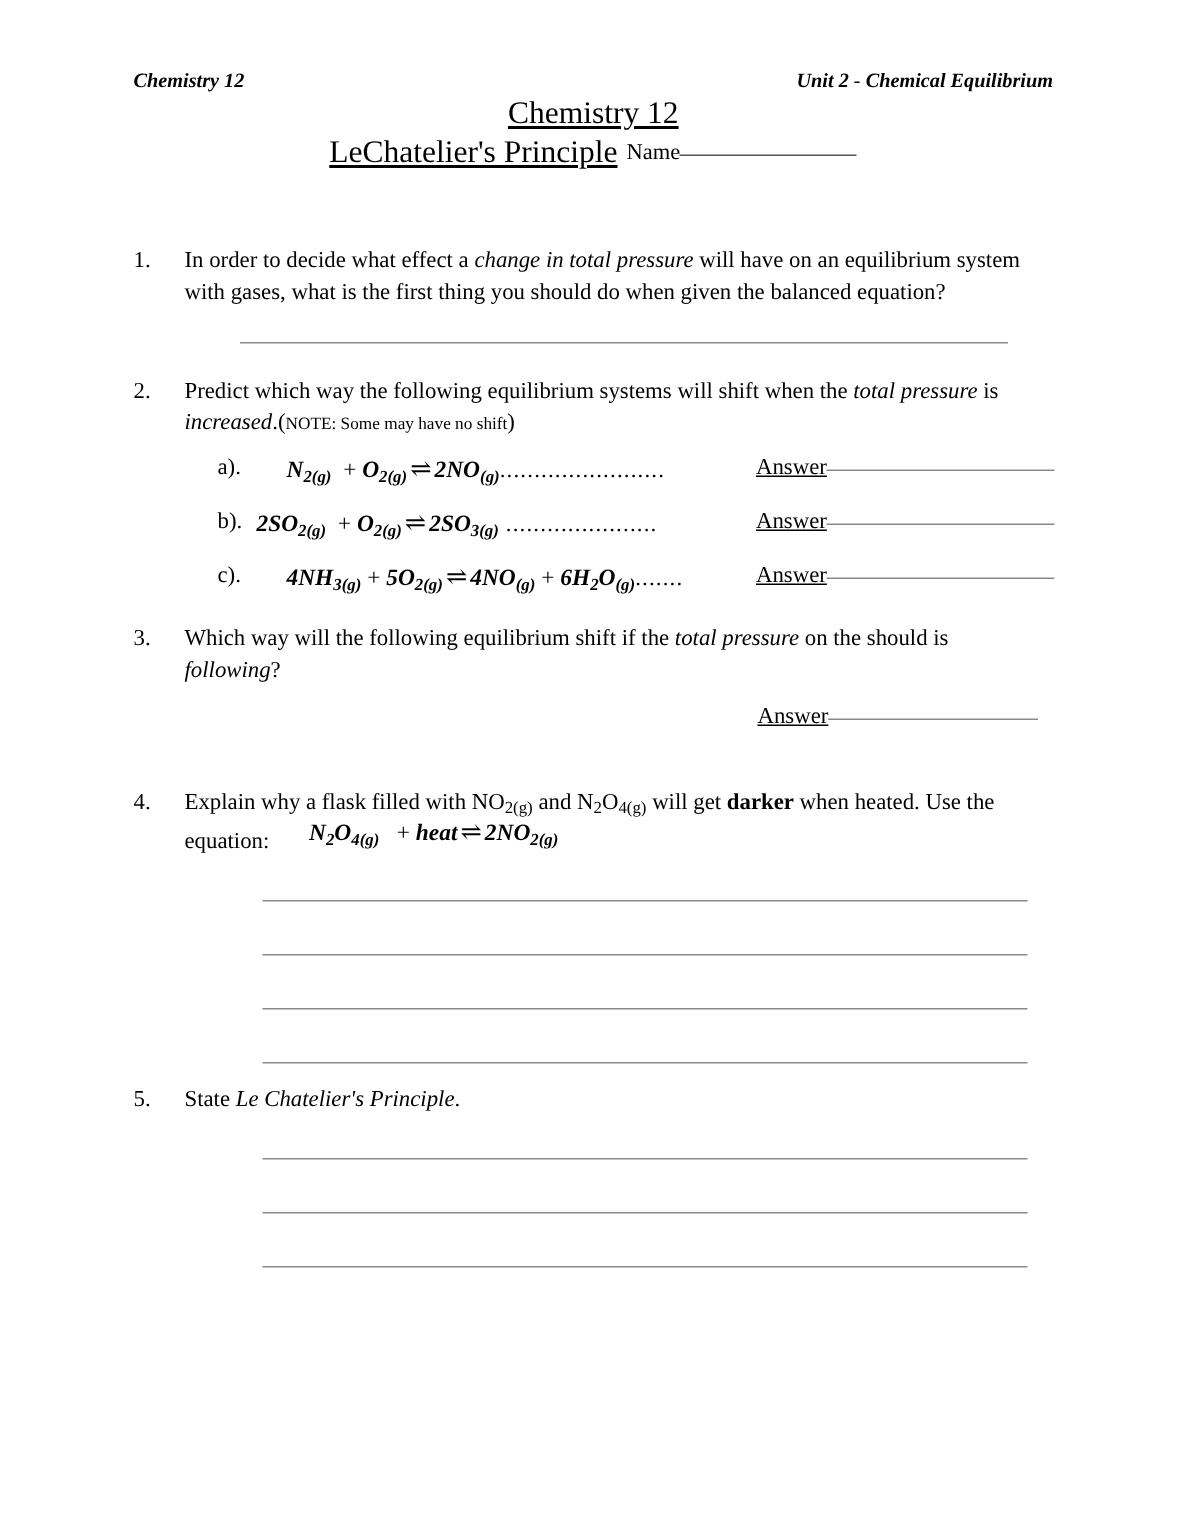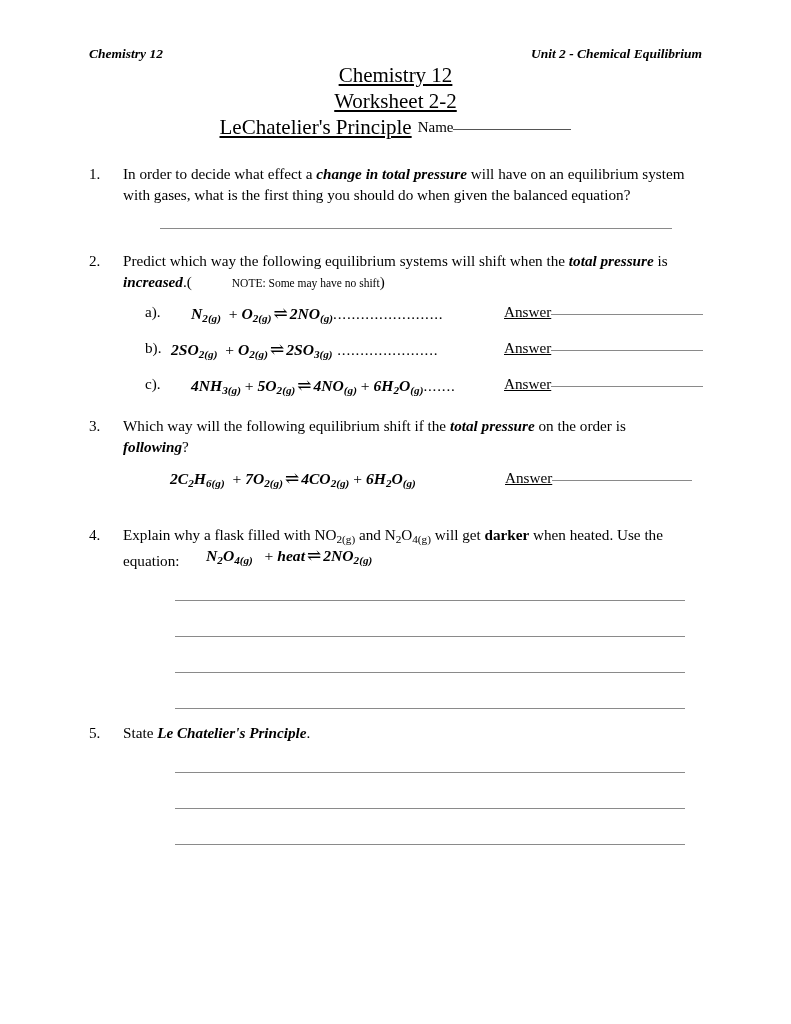--- a/index.html
+++ b/index.html
@@ -68,23 +68,23 @@
   }
   .qnum {
     position: absolute;
     left: 0;
     top: 0;
     width: 34px;
   }
   .qbody {
     margin-left: 34px;
   }
-  .bi { font-weight: bold; font-style: italic; }
+  .bi { font-weight: normal; font-style: italic; }
   .b  { font-weight: bold; margin-top: 12px; }
-  .note { font-size: 11.5px; margin-left: 40px; }
+  .note { font-size: 11.5px; }
   .paren { font-size: 15.2px; }
 
   
   .rule {
     position: absolute;
     border-bottom: 1.3px solid #8a8a8a;
     height: 0;
   }
 
   
@@ -152,23 +152,20 @@
   <div class="runhead">
     <span>Chemistry 12</span>
     <span>Unit 2 - Chemical Equilibrium</span>
   </div>
 
   <div class="title-block">
     <div class="title-line">
       <span class="u">Chemistry 12</span>
     </div>
     <div class="title-line">
-      <span class="u">Worksheet 2-2</span>
-    </div>
-    <div class="title-line">
       <span class="u">LeChatelier's Principle</span><span class="name-wrap"><span>Name</span><span class="name-rule"></span></span>
     </div>
   </div>
 
   <div class="q" style="top:163px; left:89px; width:600px;">
     <span class="qnum">1.</span>
     <div class="qbody">
       <span>In order to decide what effect a </span><span class="bi">change in total pressure</span><span> will have on an equilibrium system with gases, what is the first thing you should do when given the balanced equation?</span>
     </div>
   </div>
@@ -201,27 +198,24 @@
     <span class="eqlabel">c).</span>
     <span class="eq" style="margin-left:46px;">4NH<sub>3(g)</sub><span style="font-weight:normal;font-style:normal;">&nbsp;+&nbsp;</span>5O<sub>2(g)</sub><span class="arrow">⇌</span>4NO<sub>(g)</sub><span style="font-weight:normal;font-style:normal;">&nbsp;+&nbsp;</span>6H<sub>2</sub>O<sub>(g)</sub></span><span class="dots">.......</span>
   </div>
   <div class="answer" style="top:375px; left:504px;">
     <span>Answer</span><span class="ans-rule" style="width:152px;"></span>
   </div>
 
   <div class="q" style="top:415px; left:89px; width:600px;">
     <span class="qnum">3.</span>
     <div class="qbody">
-      <span>Which way will the following equilibrium shift if the </span><span class="bi">total pressure</span><span> on the order is </span><span class="bi">following</span><span>?</span>
-    </div>
-  </div>
-
-  <div class="eqrow" style="top:468px; left:170px;">
-    <span class="eq">2C<sub>2</sub>H<sub>6(g)</sub><span style="font-weight:normal;font-style:normal;">&nbsp;&nbsp;+&nbsp;</span>7O<sub>2(g)</sub><span class="arrow">⇌</span>4CO<sub>2(g)</sub><span style="font-weight:normal;font-style:normal;">&nbsp;+&nbsp;</span>6H<sub>2</sub>O<sub>(g)</sub></span>
-  </div>
+      <span>Which way will the following equilibrium shift if the </span><span class="bi">total pressure</span><span> on the should is </span><span class="bi">following</span><span>?</span>
+    </div>
+  </div>
+
   <div class="answer" style="top:469px; left:505px;">
     <span>Answer</span><span class="ans-rule" style="width:140px;"></span>
   </div>
 
   <div class="q" style="top:524px; left:89px; width:600px;">
     <span class="qnum">4.</span>
     <div class="qbody">
       <span>Explain why a flask filled with NO</span><sub style="font-size:0.74em;vertical-align:-0.28em;">2(g)</sub><span> and N</span><sub style="font-size:0.74em;vertical-align:-0.28em;">2</sub><span>O</span><sub style="font-size:0.74em;vertical-align:-0.28em;">4(g)</sub><span> will get </span><span class="b">darker</span><span> when heated. Use the equation:</span>
     </div>
   </div>

